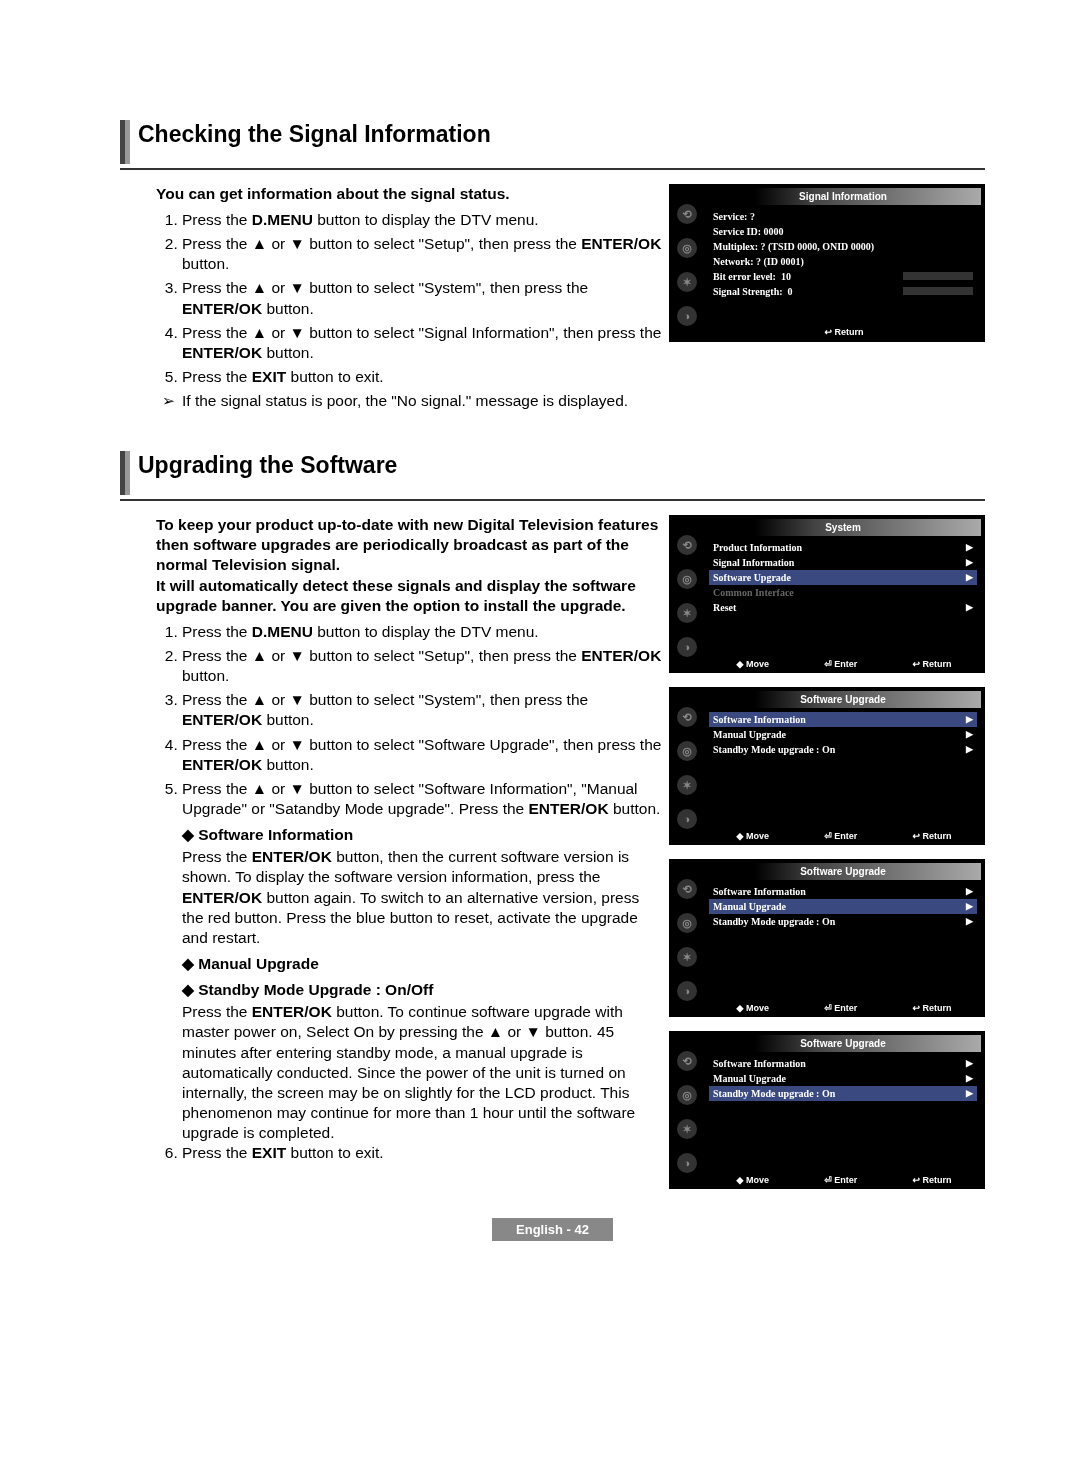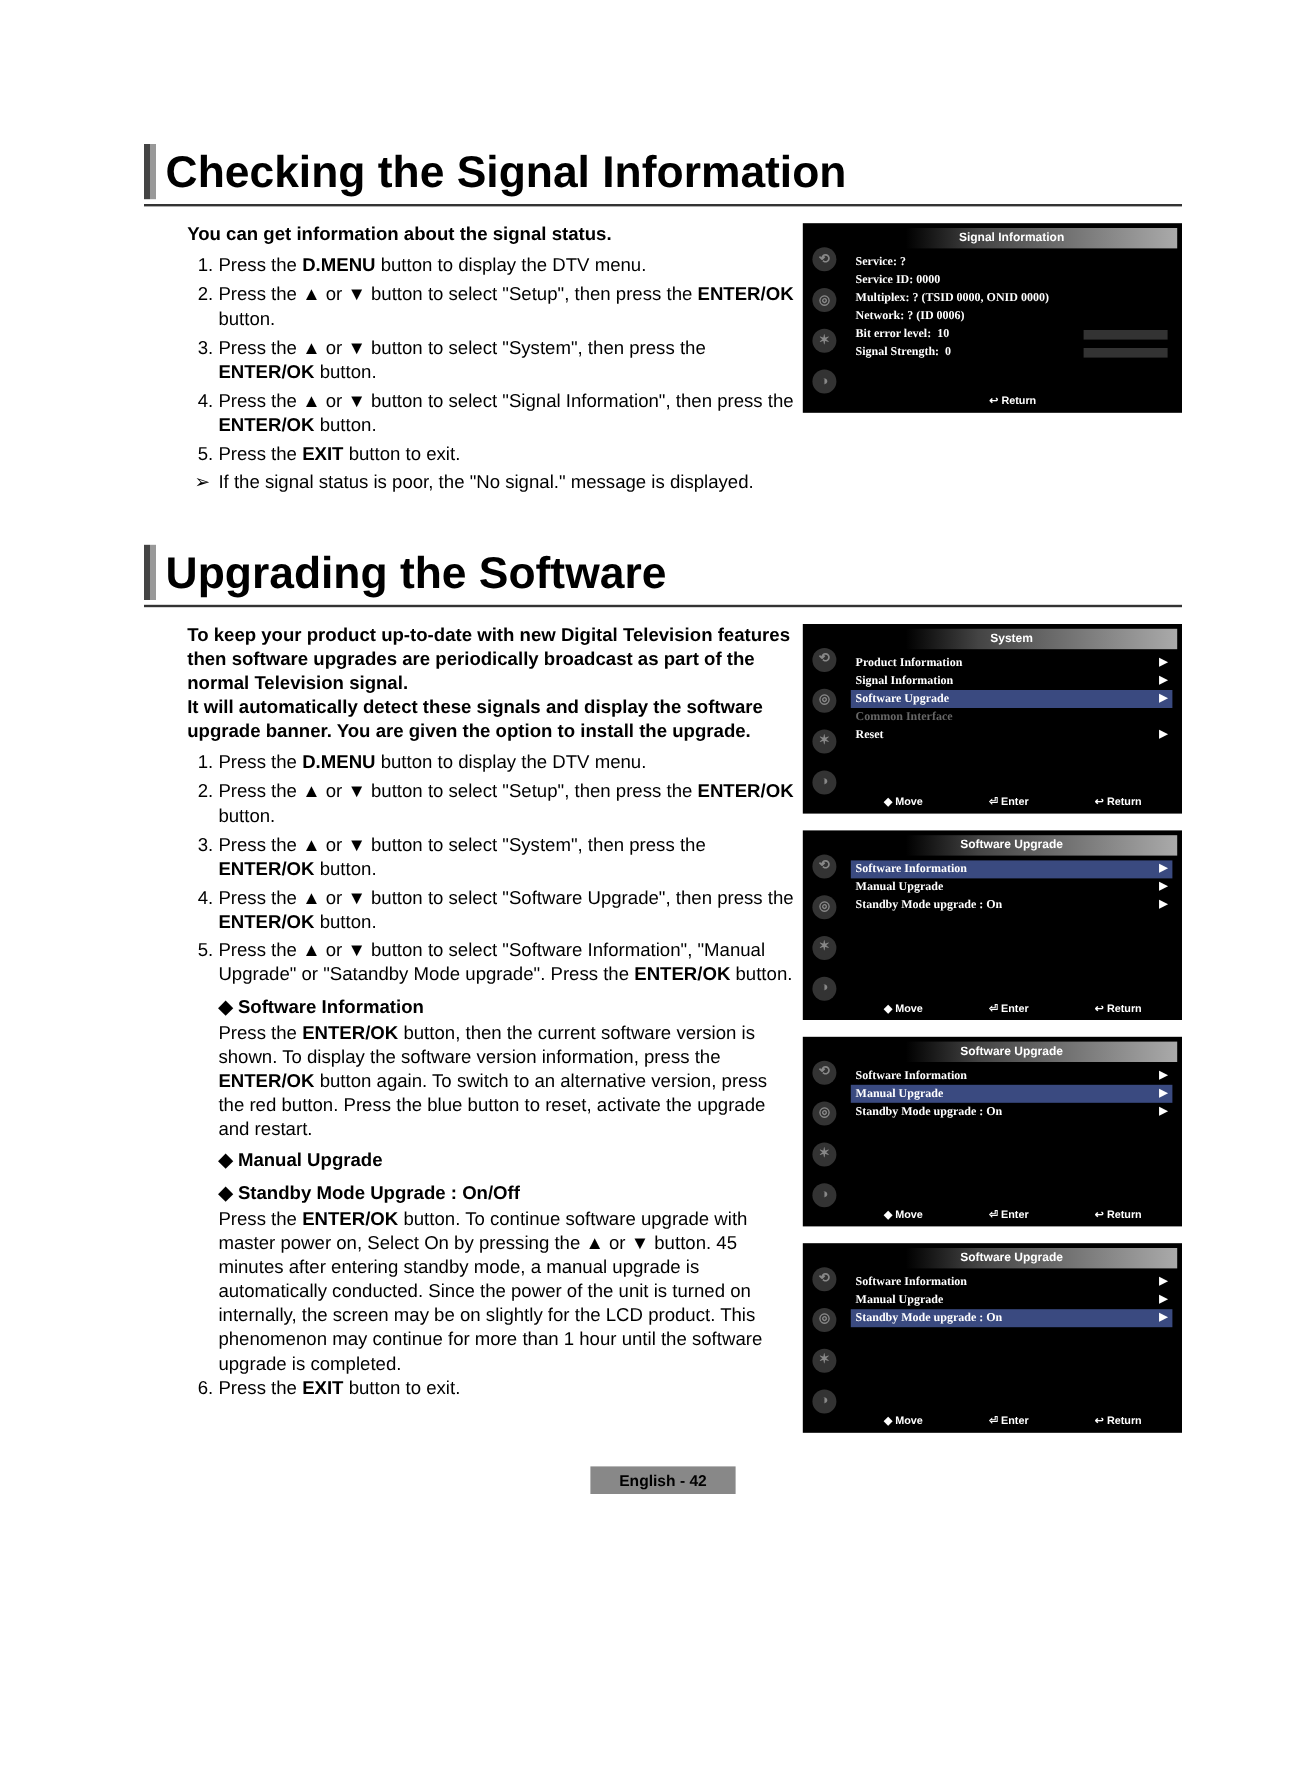--- a/index.html
+++ b/index.html
@@ -7,24 +7,24 @@
     font-family: Arial, Helvetica, sans-serif;
     background: #fff;
     color: #000;
     width: 1080px;
     padding: 120px 95px 60px 120px;
     box-sizing: border-box;
     font-size: 15.5px;
     line-height: 1.3;
   }
   .section-title {
-    font-size: 37px;
+    font-size: 23px;
     font-weight: bold;
     border-bottom: 2px solid #333;
-    padding-bottom: 2px;
+    padding-bottom: 18px;
     margin-bottom: 14px;
     position: relative;
     padding-left: 18px;
   }
   .section-title::before {
     content: "";
     position: absolute;
     left: 0;
     top: 0;
     bottom: 4px;
@@ -72,21 +72,21 @@
   .dim { color: #666; }
   .bar { display:inline-block; width:70px; height:8px; background:#333; vertical-align:middle;}
   .sub { margin-left: 62px; margin-top: 6px; }
   .sub-head { font-weight: bold; margin-bottom: 2px; }
   .sub-head::before { content: "◆ "; }
   .page-foot {
     text-align: center;
     margin-top: 30px;
   }
   .page-foot span {
-    background: #888; color:#000000; padding: 4px 24px; font-size: 13px; font-weight: bold;
+    background: #888; color:#ffffff; padding: 4px 24px; font-size: 13px; font-weight: bold;
   }
   .sec2 { margin-top: 40px; }
 </style>
 </head>
 <body>
 
 <div class="section-title">Checking the Signal Information</div>
 <div class="cols">
   <div class="textcol">
     <div class="intro">You can get information about the signal status.</div>
@@ -112,21 +112,21 @@
         <div class="osd-row">
             <span>Service: ?</span>
           </div>
         <div class="osd-row">
             <span>Service ID: 0000</span>
           </div>
         <div class="osd-row">
             <span>Multiplex: ? (TSID 0000, ONID 0000)</span>
           </div>
         <div class="osd-row">
-            <span>Network: ? (ID 0006)</span>
+            <span>Network: ? (ID 0001)</span>
           </div>
         <div class="osd-row">
             <span><span>Bit error level:</span>&nbsp;&nbsp;<span>10</span></span>
             <span class="bar"></span>
           </div>
         <div class="osd-row">
             <span><span>Signal Strength:</span>&nbsp;&nbsp;<span>0</span></span>
             <span class="bar"></span>
           </div>
       </div>

